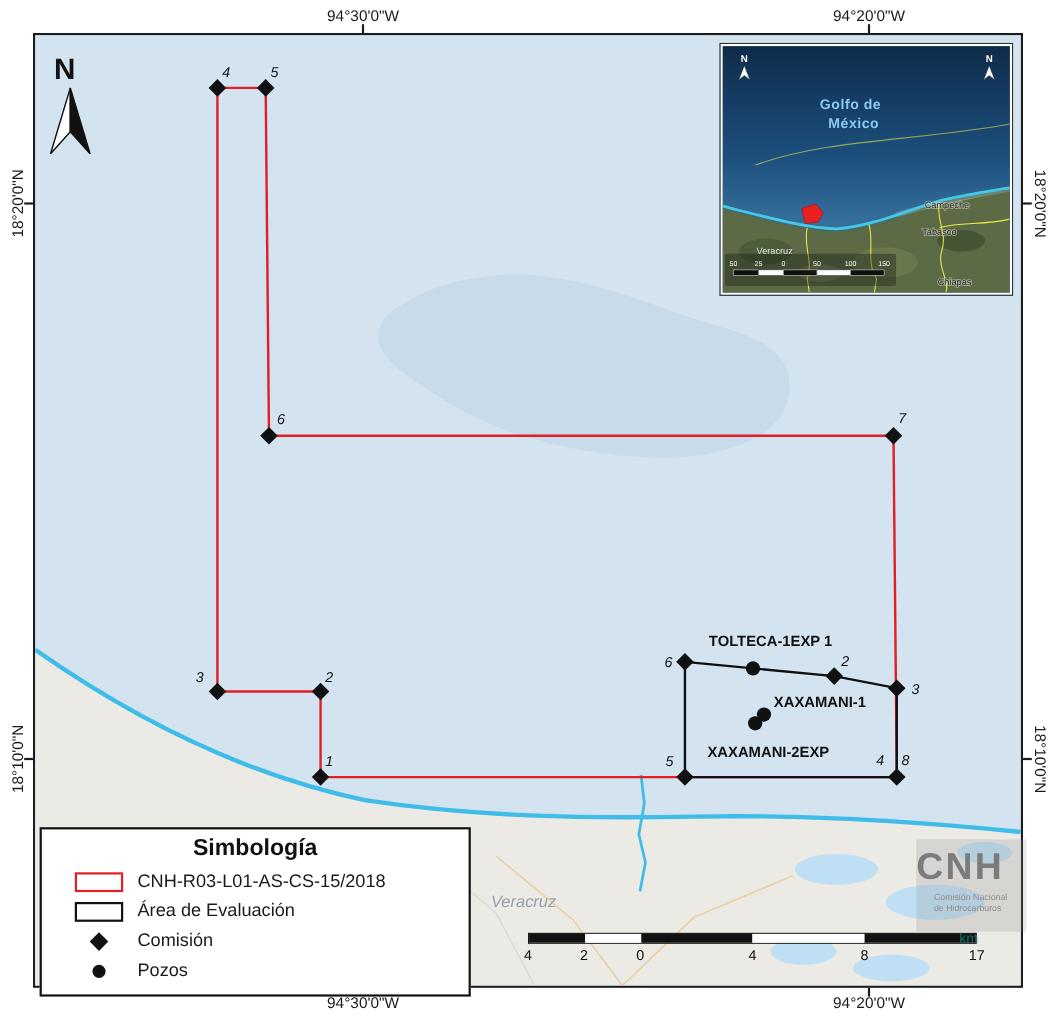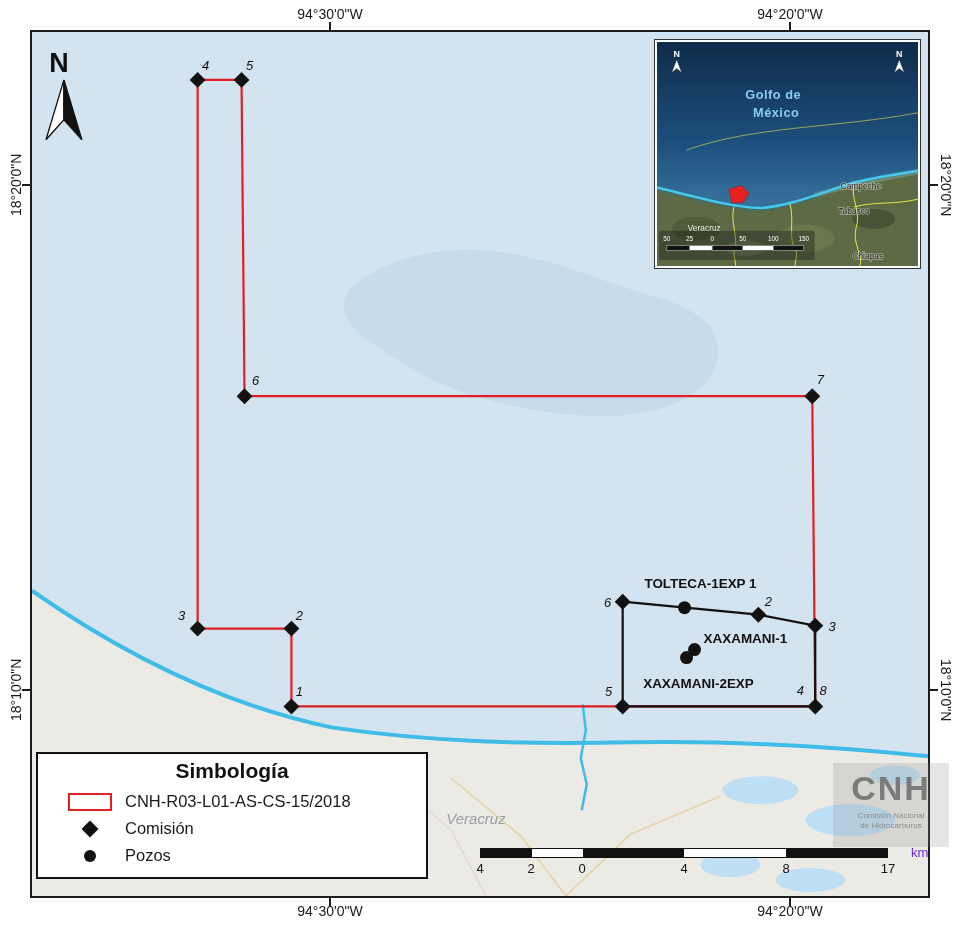--- a/index.html
+++ b/index.html
@@ -41,31 +41,31 @@
   .legend-row { display:flex; align-items:center; height:27px;padding-left:20px; }
   .legend-swatch { width:44px; height:18px; background:#fff; margin-right:13px; flex:0 0 44px; }
   .legend-swatch.red { border:2px solid #e31e24; }
   .legend-swatch.blk { border:2px solid #111; }
   .legend-glyph { width:44px; margin-right:13px; display:flex; justify-content:center; align-items:center; flex:0 0 44px; }
   .gl-diamond { width:12px; height:12px; background:#111; transform:rotate(45deg); }
   .gl-dot { width:12px; height:12px; background:#111; border-radius:50%; }
   .legend-label { font-size:16.5px; color:#1a1a1a; white-space:nowrap; }
 
   
-  .logo { position:absolute; left:801px; top:731px; width:116px; height:84px;
-          background:rgba(140,140,140,0.22); padding-top:8px; text-align:center; }
+  .logo { position:absolute; left:801px; top:731px; width:100px; height:84px;
+          background:rgba(140,140,140,0.22); padding-top:8px; }
   .logo-acronym { font-weight:bold; font-size:34px; color:#7b7b7b; letter-spacing:2px; line-height:1; }
-  .logo-sub { margin-top:6px; font-size:8px; color:#8d8d8d; line-height:1.25; }
+  .logo-sub { margin-top:6px; font-size:8px; color:#8d8d8d; line-height:1.25;margin-left:16px; }
 
   
   .scalebar { position:absolute; left:448px; top:816px; width:445px; height:32px; }
   .sb-bar { position:absolute; left:0; top:0; width:408px; height:10px; border:1px solid #111; display:flex; }
   .sb-seg { height:100%; }
   .sb-num { position:absolute; top:13px; transform:translateX(-50%); font-size:13px; color:#111; }
-  .sb-unit { position:absolute; left:431px; top:-3px; font-size:13px; color:#6d28d9; }
+  .sb-unit { position:absolute; left:392px; top:-3px; font-size:13px; color:#0f766e; }
 </style>
 </head>
 <body>
 
 <div id="stage">
 
   <div class="coord" style="left:270px; top:6px;">94°30'0"W</div>
   <div class="coord" style="left:730px; top:6px;">94°20'0"W</div>
   <div class="coord" style="left:270px; top:903px;">94°30'0"W</div>
   <div class="coord" style="left:730px; top:903px;">94°20'0"W</div>
@@ -220,20 +220,24 @@
       </svg>
     </div>
 
     <div class="legend">
       <div class="legend-title">Simbología</div>
       <div class="legend-row">
         <div class="legend-swatch red"></div>
         <div class="legend-label">CNH-R03-L01-AS-CS-15/2018</div>
       </div>
       <div class="legend-row">
+        <div class="legend-swatch blk"></div>
+        <div class="legend-label">Área de Evaluación</div>
+      </div>
+      <div class="legend-row">
         <div class="legend-glyph">
             <div class="gl-diamond"></div>
           </div>
         <div class="legend-label">Comisión</div>
       </div>
       <div class="legend-row">
         <div class="legend-glyph">
             <div class="gl-dot"></div>
           </div>
         <div class="legend-label">Pozos</div>

